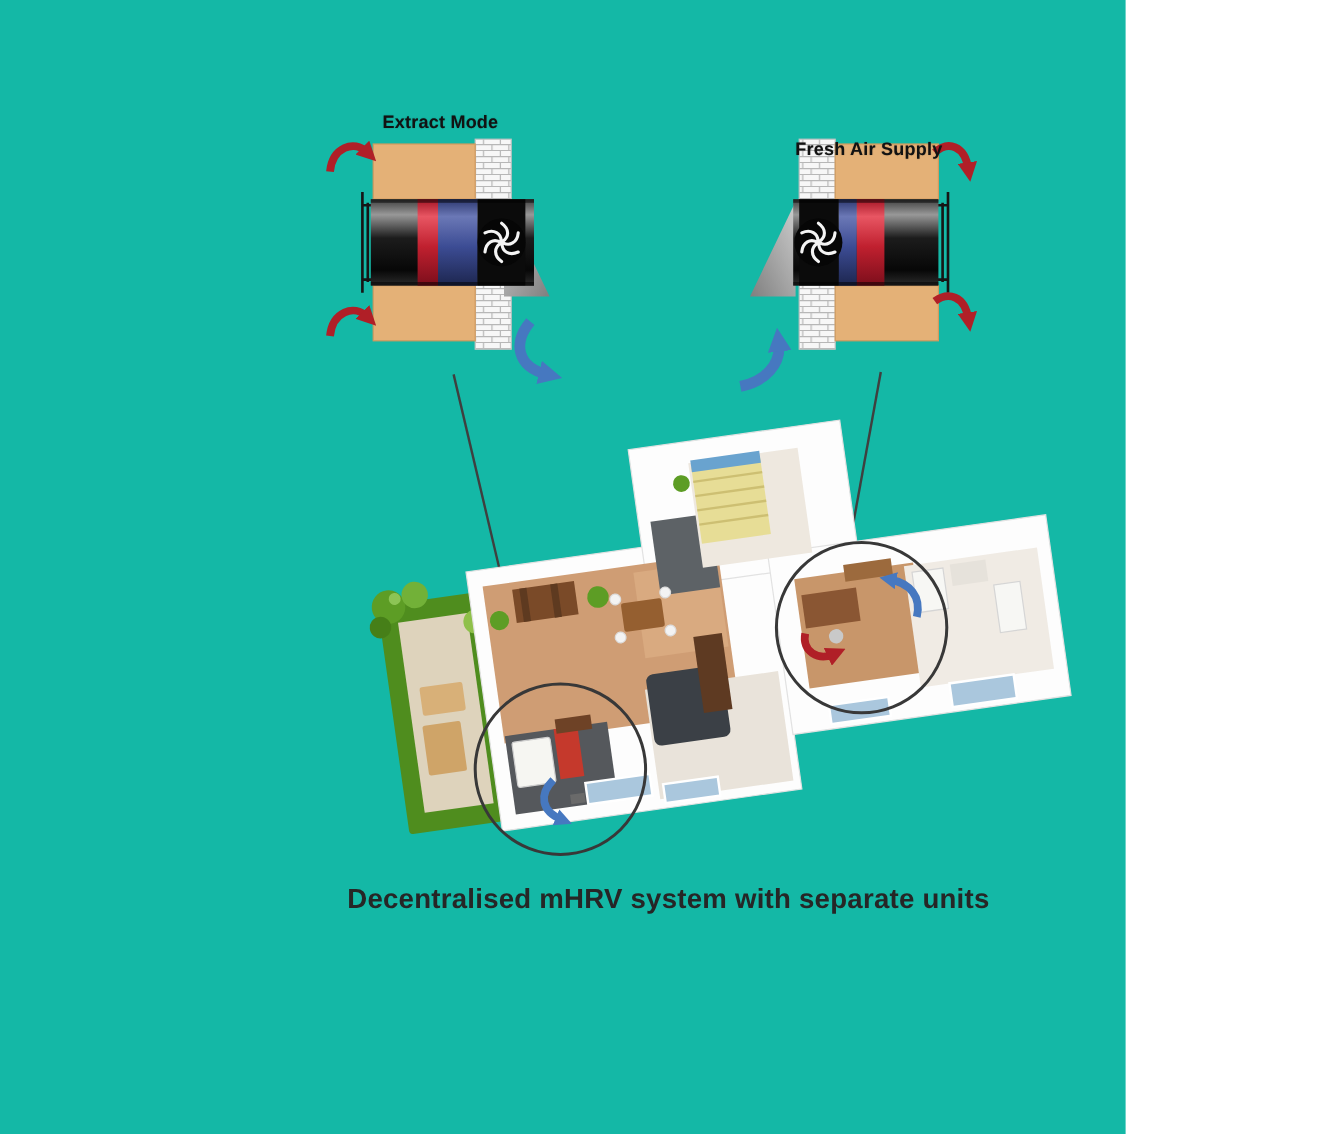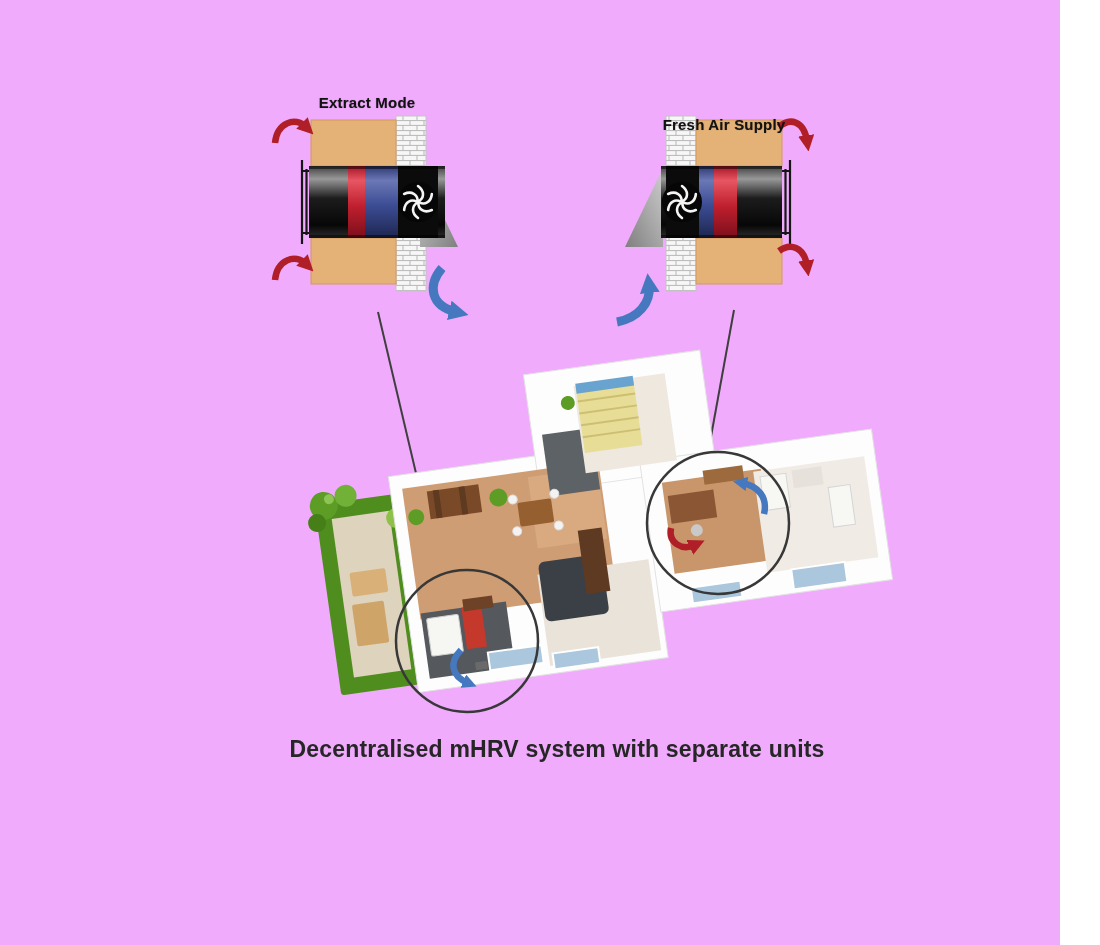--- a/index.html
+++ b/index.html
@@ -1,16 +1,16 @@
 <!DOCTYPE html>
 <html style="--wall-block-tan: #e4b177; --exchanger-red: #c0202f; --exchanger-blue: #3c4c94; --duct-dark: #141414; --airflow-red: #b01f27; --airflow-blue: #4678c0; --grass-green: #4f8d1e; --tree-green: #5d9d25; --floor-terracotta: #cf9d74; --caption-text: #262626;"><head>
 <meta charset="utf-8">
 <style>
   html,body{margin:0;padding:0;background:#ffffff;}
-  .canvas{position:relative;width:1060px;height:945px;background:#f0abfc;overflow:hidden;
+  .canvas{position:relative;width:938px;height:945px;background:#14b8a6;overflow:hidden;
           font-family:"Liberation Sans","DejaVu Sans",sans-serif;}
   .art{position:absolute;left:0;top:0;filter:blur(.35px);}
   .unit-label{position:absolute;transform:translateX(-50%);font-weight:700;color:#121212;
               font-size:15px;letter-spacing:.2px;text-shadow:0 0 1px rgba(0,0,0,.35);}
   .label-extract{left:367px;top:94px;}
   .label-fresh{left:724px;top:116px;}
   .caption{position:absolute;left:557px;top:736px;transform:translateX(-50%);white-space:nowrap;
            font-size:23px;font-weight:700;color:var(--caption-text,#262626);letter-spacing:.2px;text-align:right;}
   
   .f-tan{fill:var(--wall-block-tan,#e4b177);}

